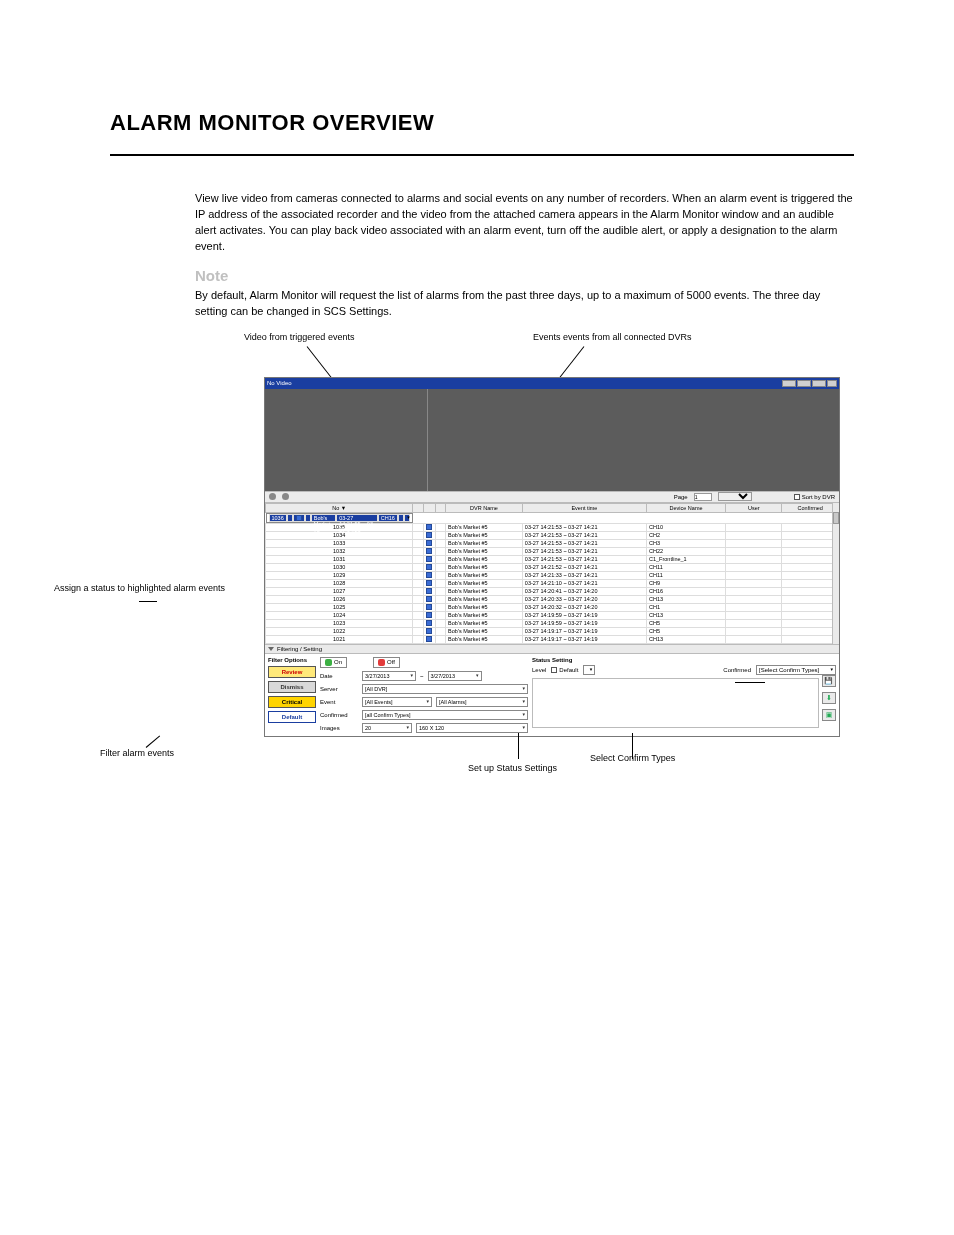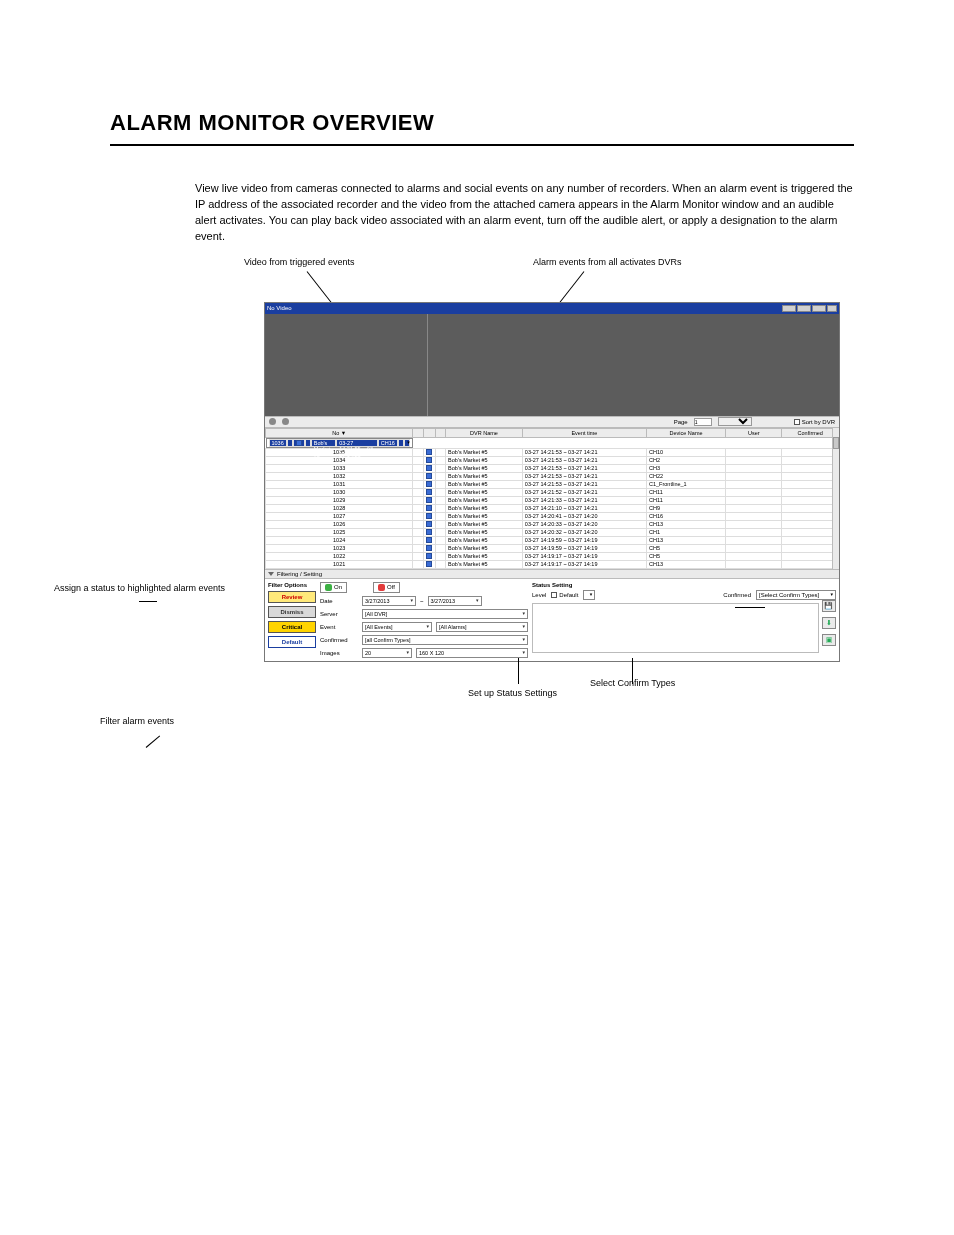--- a/index.html
+++ b/index.html
@@ -1,19 +1,19 @@
 <!DOCTYPE html>
 <html><head>
 <meta charset="utf-8">
 <style>
   * { box-sizing: border-box; margin: 0; padding: 0; }
   body { width: 954px; height: 1235px; background: #fff; font-family: Arial, sans-serif; position: relative; }
   .page { padding: 110px 100px 0 110px; }
   h1.title { font-family: Impact, 'Arial Black', sans-serif; font-size: 42px; font-weight: 400; letter-spacing: 1px; margin-bottom: 28px; }
-  h2.sub { font-family: Arial, sans-serif; font-size: 22px; font-weight: 900; letter-spacing: 0.5px; border-bottom: 2px solid #000; padding-bottom: 8px; margin-bottom: 14px; }
+  h2.sub { font-family: Arial, sans-serif; font-size: 22px; font-weight: 900; letter-spacing: 0.5px; border-bottom: 2px solid #000; padding-bottom: 18px; margin-bottom: 14px; }
   p.body { font-size: 11px; line-height: 1.45; margin-bottom: 12px; color: #000; margin-top: 35px; }
   .indent { margin-left: 85px; }
   .note-lbl { font-family: Arial; font-weight: 700; color: #c0c0c0; font-size: 15px; margin-left: 85px; margin-top: 10px; margin-bottom: 4px; }
   .note-body { font-size: 11px; line-height: 1.45; margin-left: 85px; }
 
   
   .call-top { position: relative; height: 45px; margin-top: 12px; }
   .call-top .lbl { position: absolute; font-size: 9px; }
   .call-top .ln { position: absolute; border-top: 1px solid #000; }
 
@@ -79,32 +79,34 @@
   .left-callout { position: absolute; font-size: 9px; }
   .left-line { position: absolute; border-top: 1px solid #000; }
   .vline { position: absolute; border-left: 1px solid #000; }
 </style>
 </head>
 <body>
 
 <div class="page">
   <h2 class="sub">ALARM MONITOR OVERVIEW</h2>
   <p class="body indent">View live video from cameras connected to alarms and social events on any number of recorders. When an alarm event is triggered the IP address of the associated recorder and the video from the attached camera appears in the Alarm Monitor window and an audible alert activates. You can play back video associated with an alarm event, turn off the audible alert, or apply a designation to the alarm event.</p>
+  <div class="note-lbl">Note</div>
+  <p class="note-body">By default, Alarm Monitor will request the list of alarms from the past three days, up to a maximum of 5000 events. The three day setting can be changed in SCS Settings.</p>
 
   <div class="call-top">
     <span class="lbl" style="left:134px; top:0;">Video from triggered events</span>
-    <span class="lbl" style="left:423px; top:0;">Alarm events from all activates DVRs</span>
+    <span class="lbl" style="left:423px; top:0;">Events events from all connected DVRs</span>
     <div class="ln" style="left:197px; top:14px; width:40px; transform: rotate(52deg); transform-origin: left;"></div>
     <div class="ln" style="left:474px; top:14px; width:40px; transform: rotate(128deg); transform-origin: left;"></div>
   </div>
 
   <div class="left-callout" style="left:54px; top:583px;">Assign a status to highlighted alarm events</div>
   <div class="left-line" style="left:139px; top:601px; width:18px;"></div>
 
-  <div class="left-callout" style="left:100px; top:716px;">Filter alarm events</div>
+  <div class="left-callout" style="left:100px; top:748px;">Filter alarm events</div>
   <div class="left-line" style="left:146px; top:747px; width:18px; transform: rotate(-40deg); transform-origin: left;"></div>
 
   <div class="shot">
     <div class="titlebar">
       <span>No Video</span>
       <div class="btns">
         <span></span>
         <span></span>
         <span></span>
         <span class="x"></span>

